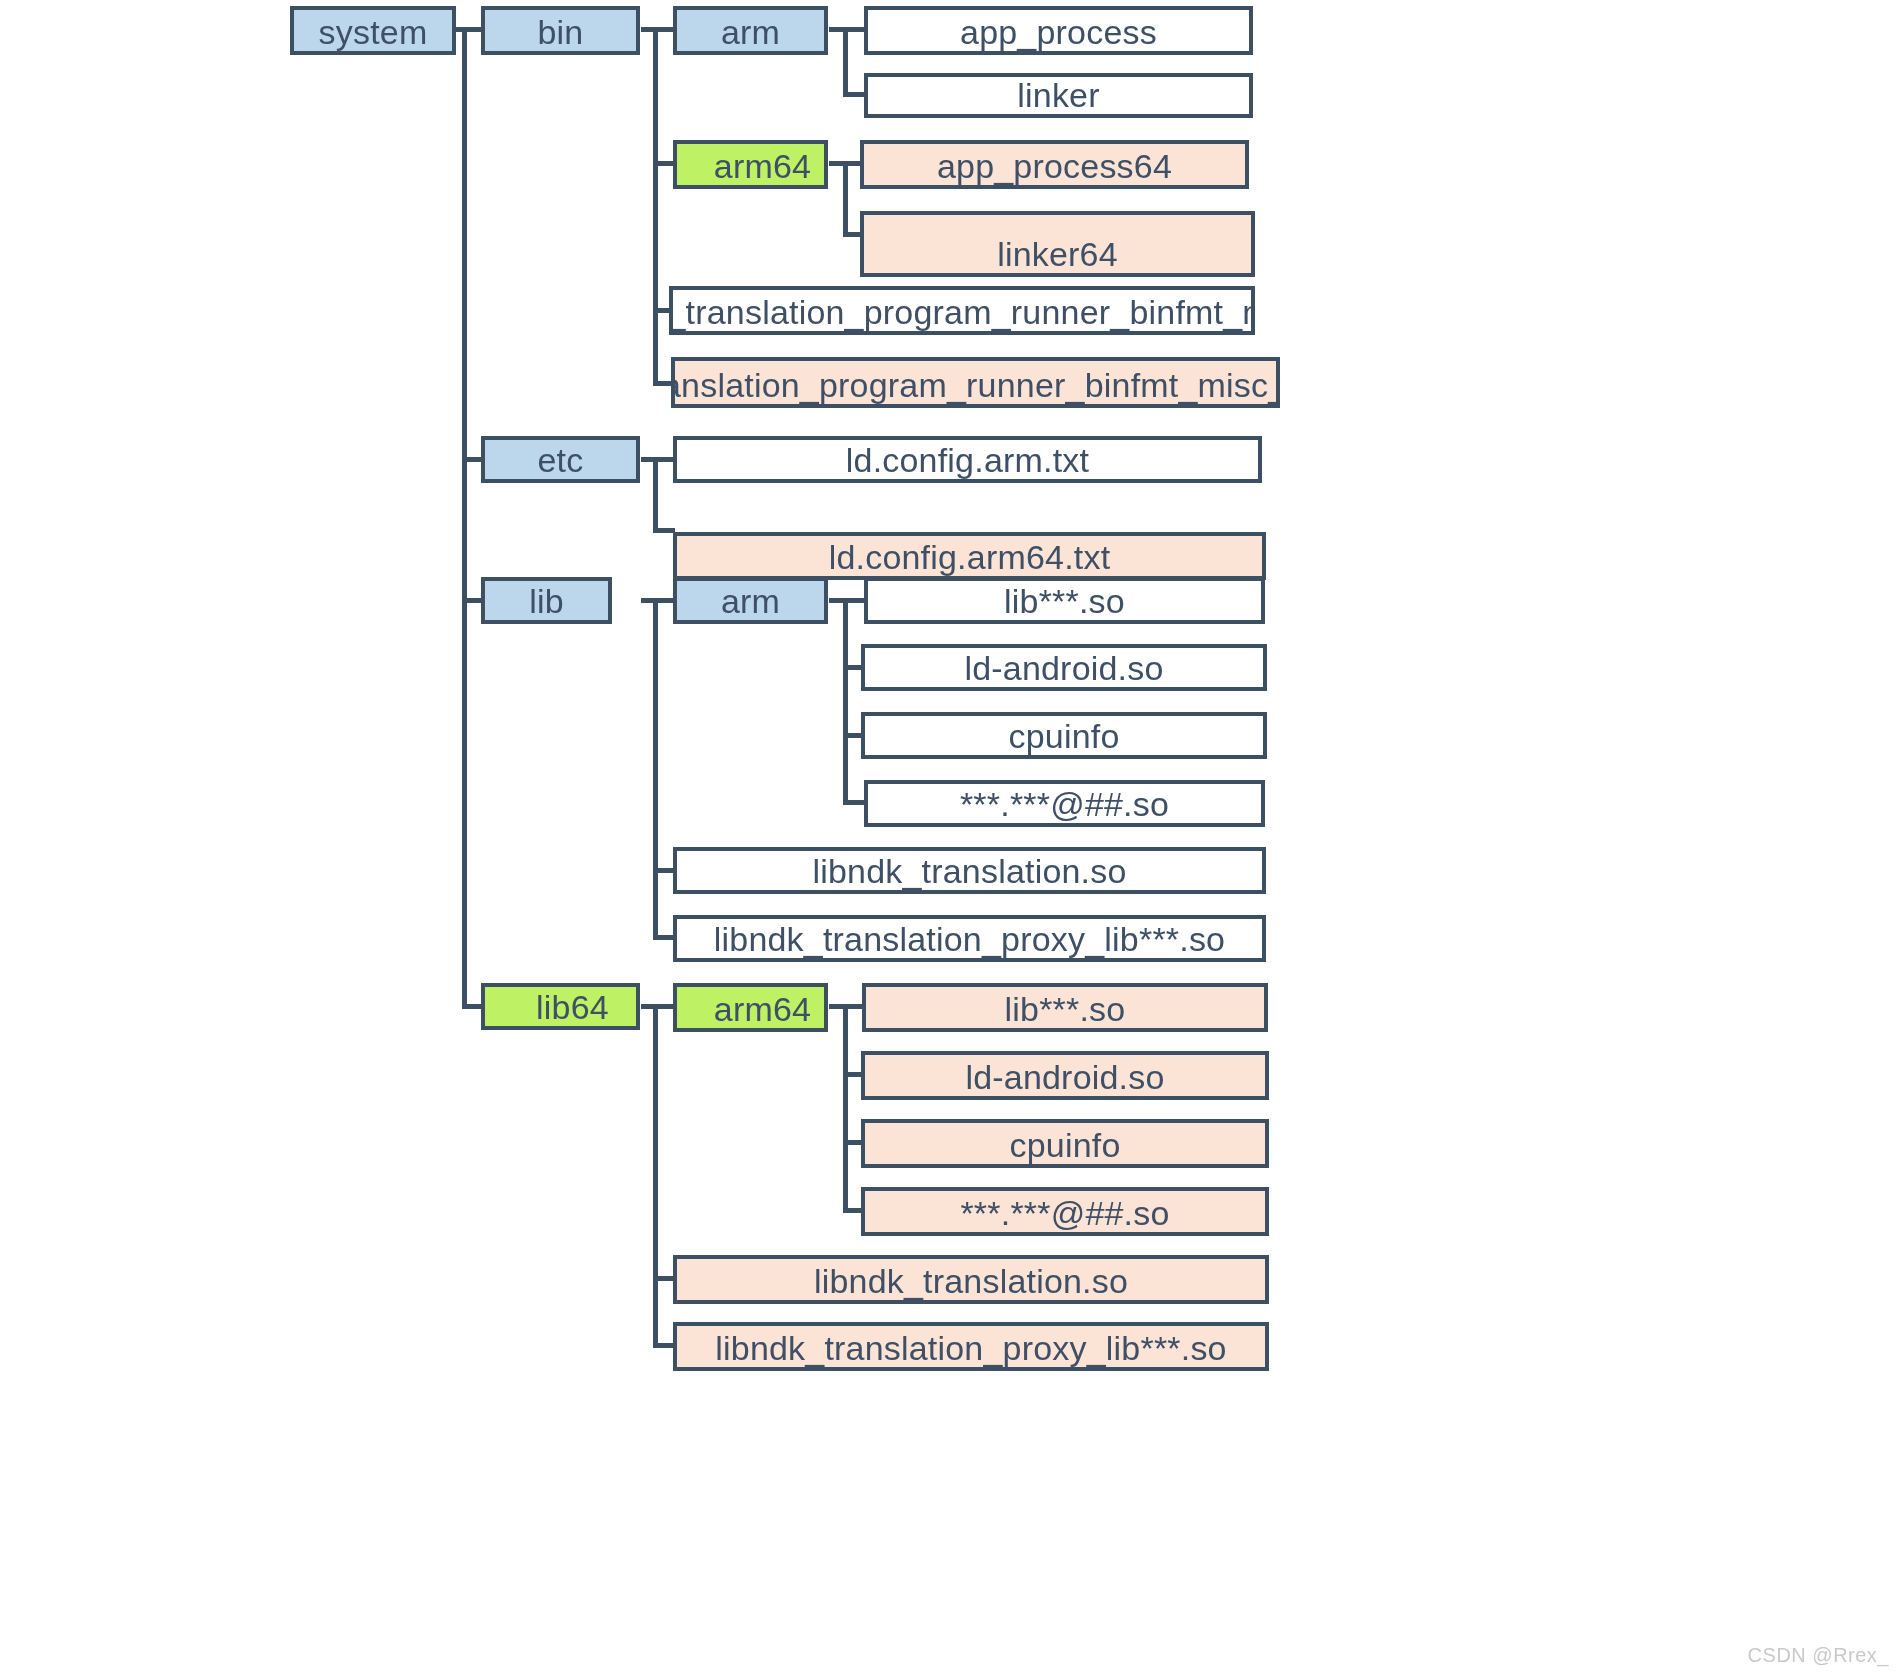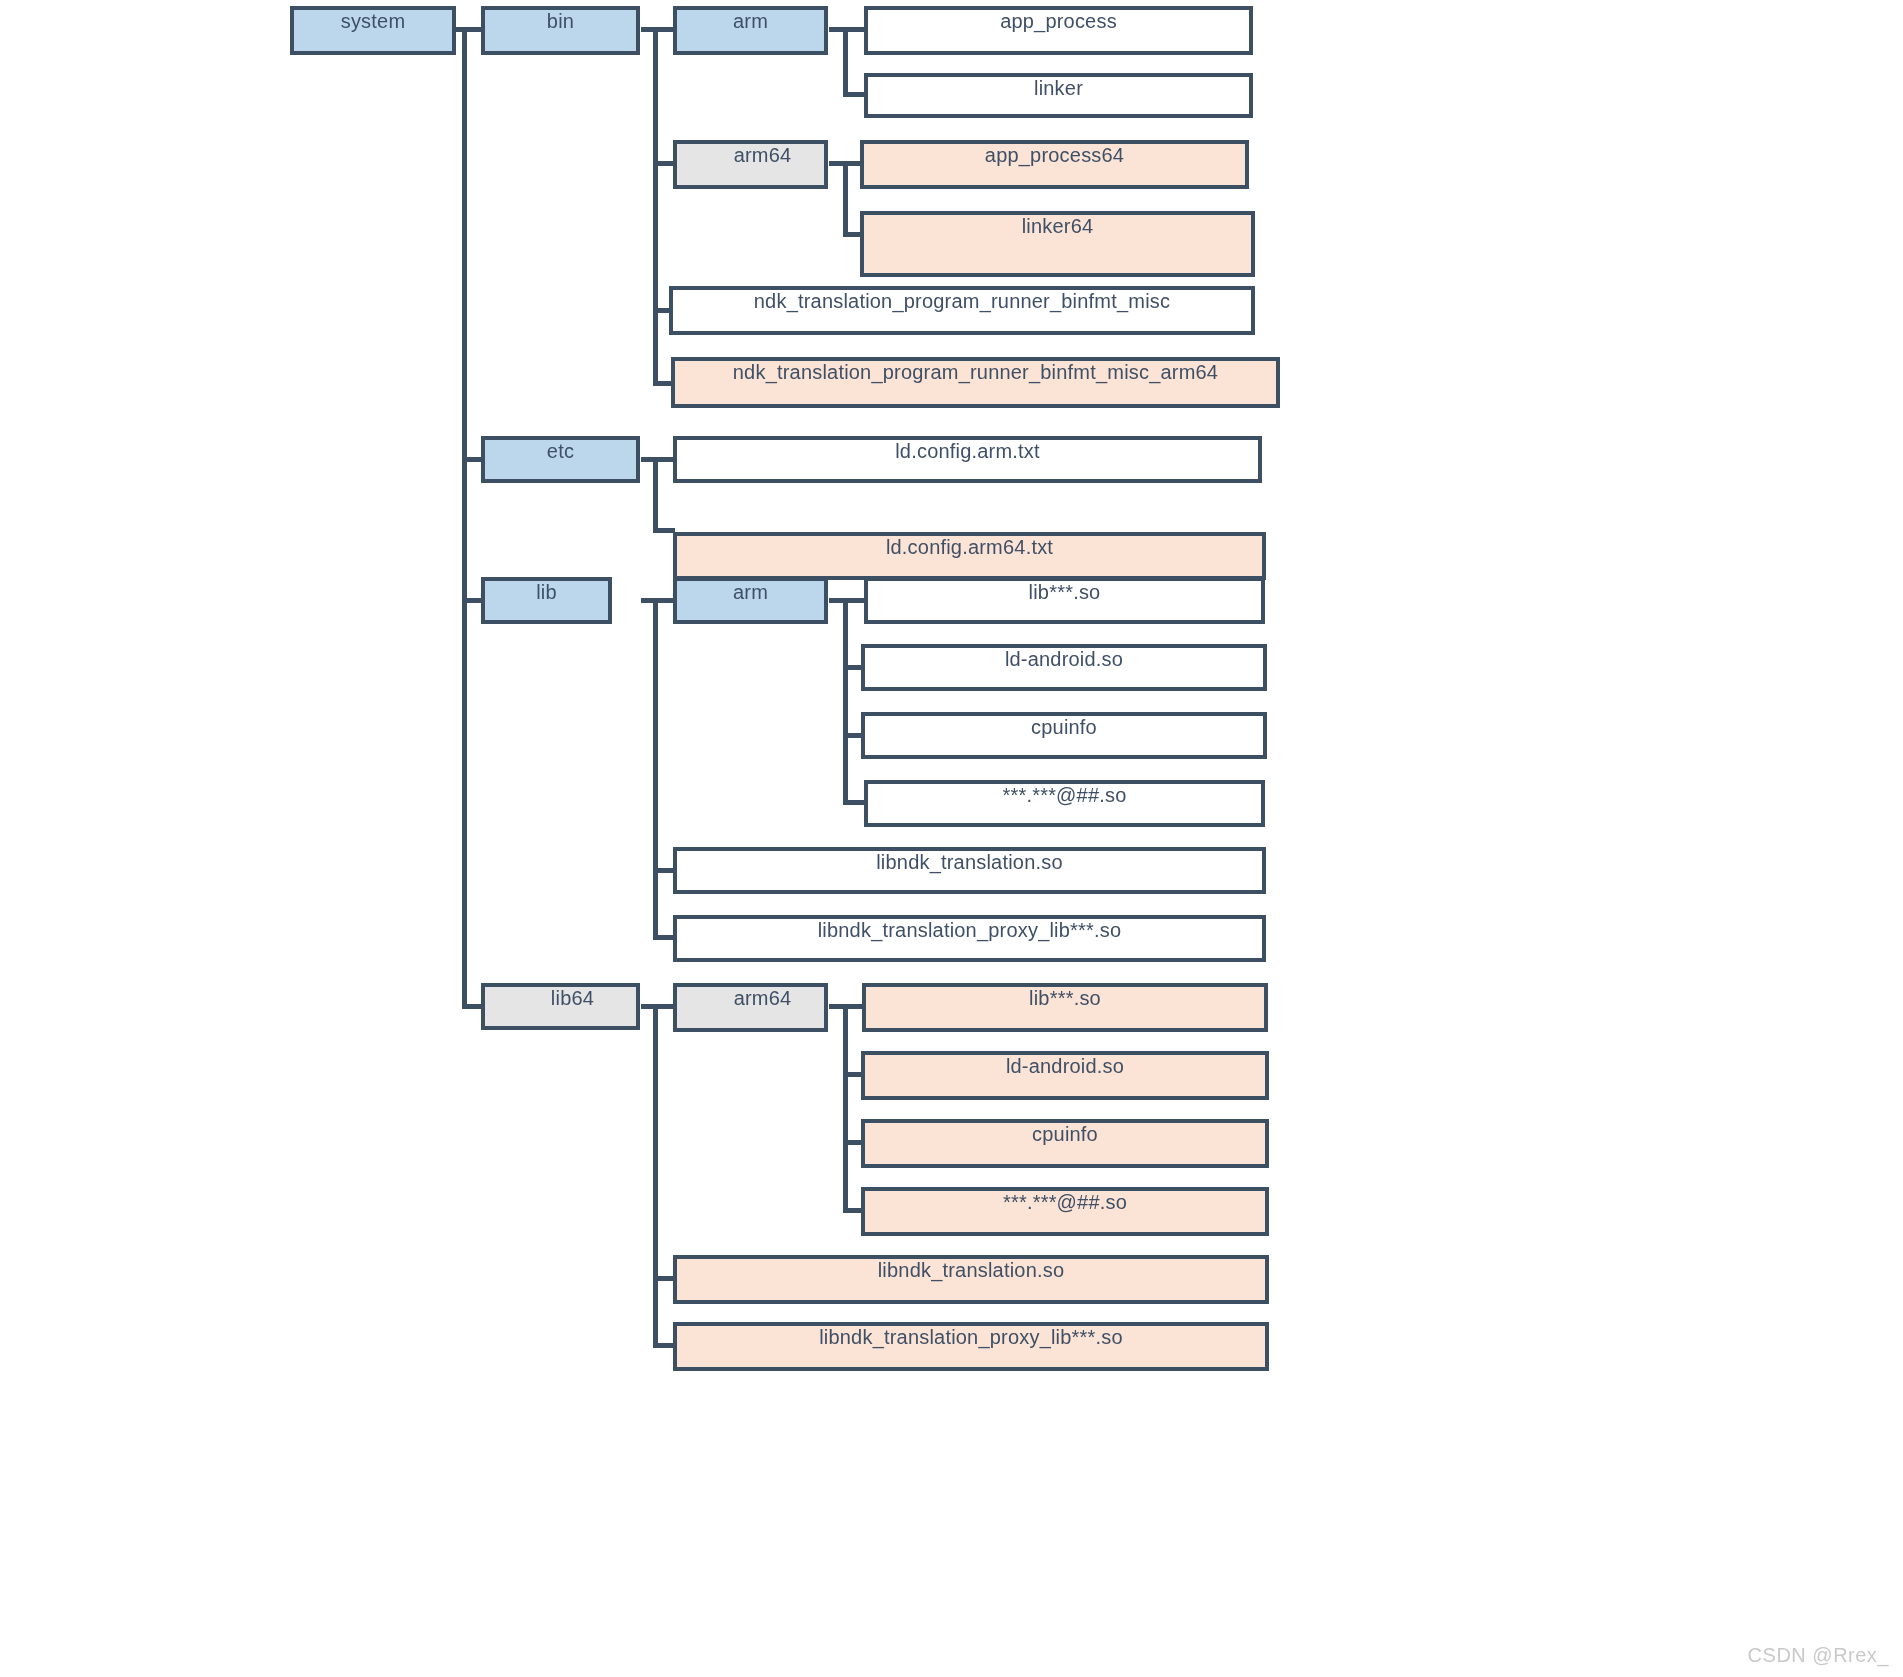--- a/index.html
+++ b/index.html
@@ -21,33 +21,33 @@
     top: 0;
     width: 1903px;
     height: 1677px;
   }
 
   .node {
     position: absolute;
     box-sizing: border-box;
     border: 4px solid #3d4f63;
     display: flex;
-    align-items: flex-start;
+    align-items: flex-end;
     justify-content: center;
     color: #3f5066;
-    font-size: 20px;
+    font-size: 34px;
     line-height: 1.1;
     letter-spacing: 0.2px;
     white-space: nowrap;
     overflow: hidden;
   }
 
   .fill-blue   { background: #bcd7ec; }
   .fill-white  { background: #ffffff; }
-  .fill-orange { background: #e5e5e5; padding-left: 24px; }
+  .fill-orange { background: #bef264; padding-left: 24px; }
   .fill-peach  { background: #fbe3d5; }
 
   .connector {
     position: absolute;
     background: #3d4f63;
   }
 
   .watermark {
     position: absolute;
     right: 14px;

